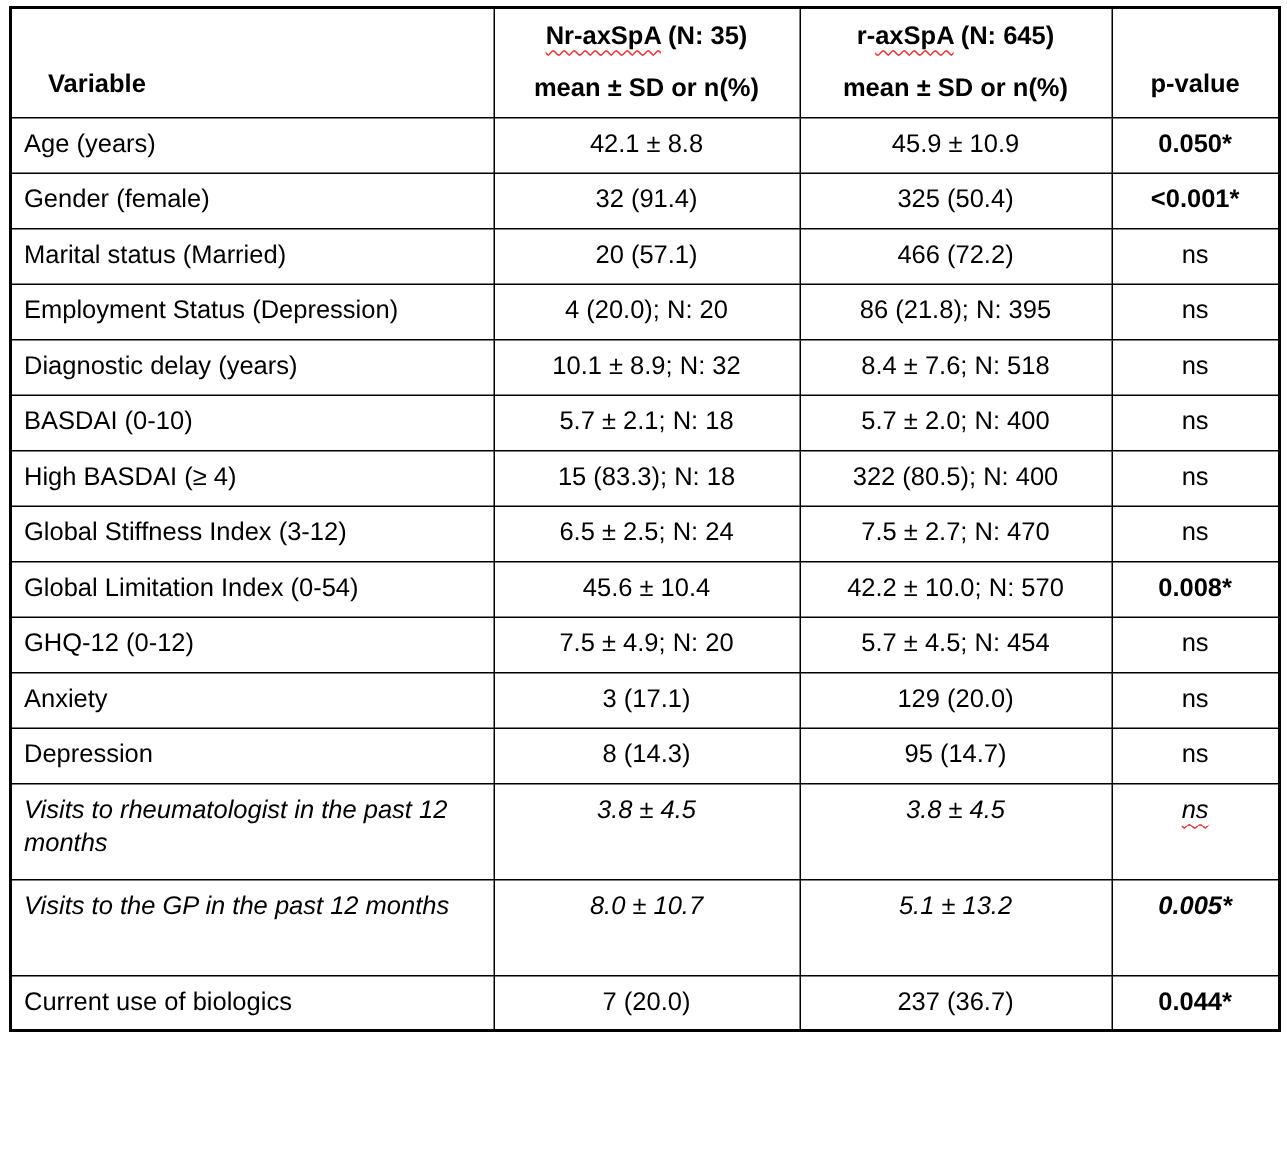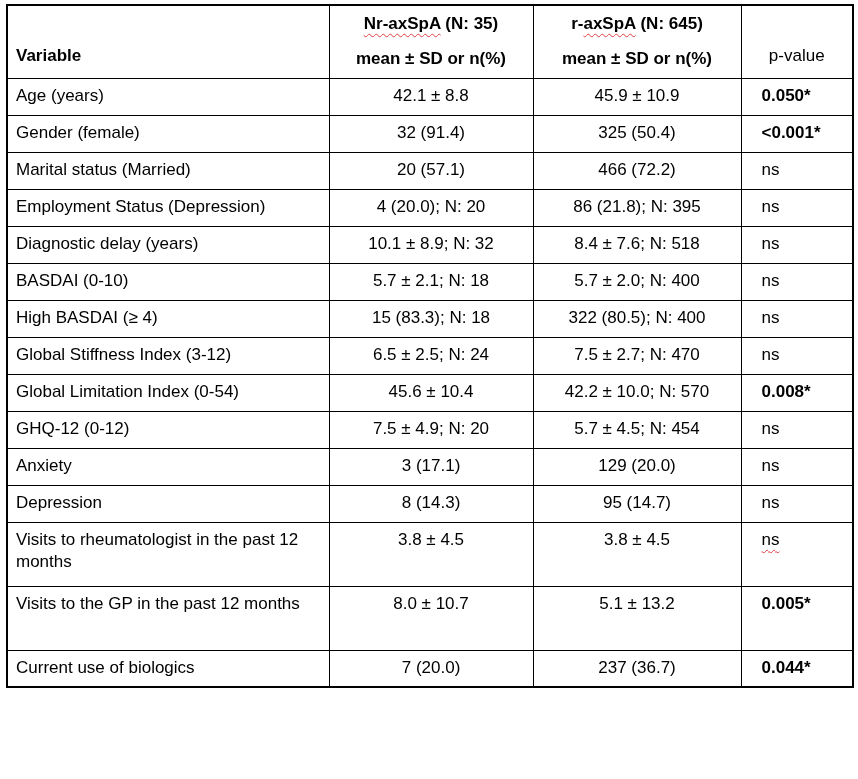--- a/index.html
+++ b/index.html
@@ -34,53 +34,53 @@
     line-height: 1.3;
     vertical-align: top;
     overflow: hidden;
   }
 
   
   thead tr { height: 73px; }
   th.h-var {
     text-align: left;
     vertical-align: bottom;
-    padding: 0 6px 10px 8px;
+    padding: 0 6px 10px 24px;
     font-weight: bold;
   }
   th.h-grp {
     text-align: center;
     vertical-align: top;
     padding-top: 7px;
     font-weight: bold;
     margin-top: 48px;
   }
   .grp-title { margin-bottom: 13px; }
   th.h-p {
     text-align: center;
     vertical-align: bottom;
     padding-bottom: 10px;
-    font-weight: normal;
+    font-weight: bold;
   }
 
   
   tbody tr { height: 37px; }
-  tbody tr.tall { height: 64px; }
+  tbody tr.tall { height: 64px; font-style: italic; }
   td.var {
     text-align: left;
     padding: 6px 10px 3px 8px;
     margin-left: 42px;
   }
   td.num {
     text-align: center;
     padding: 6px 4px 3px;
     margin-left: 40px;
   }
   td.pv {
-    text-align: left;
+    text-align: center;
     padding: 6px 20px 3px;
   }
   td.pv.bold { font-weight: bold; }
 
   
   .squiggle {
     text-decoration-line: underline;
     text-decoration-style: wavy;
     text-decoration-color: #e04040;
     text-decoration-thickness: 1px;

